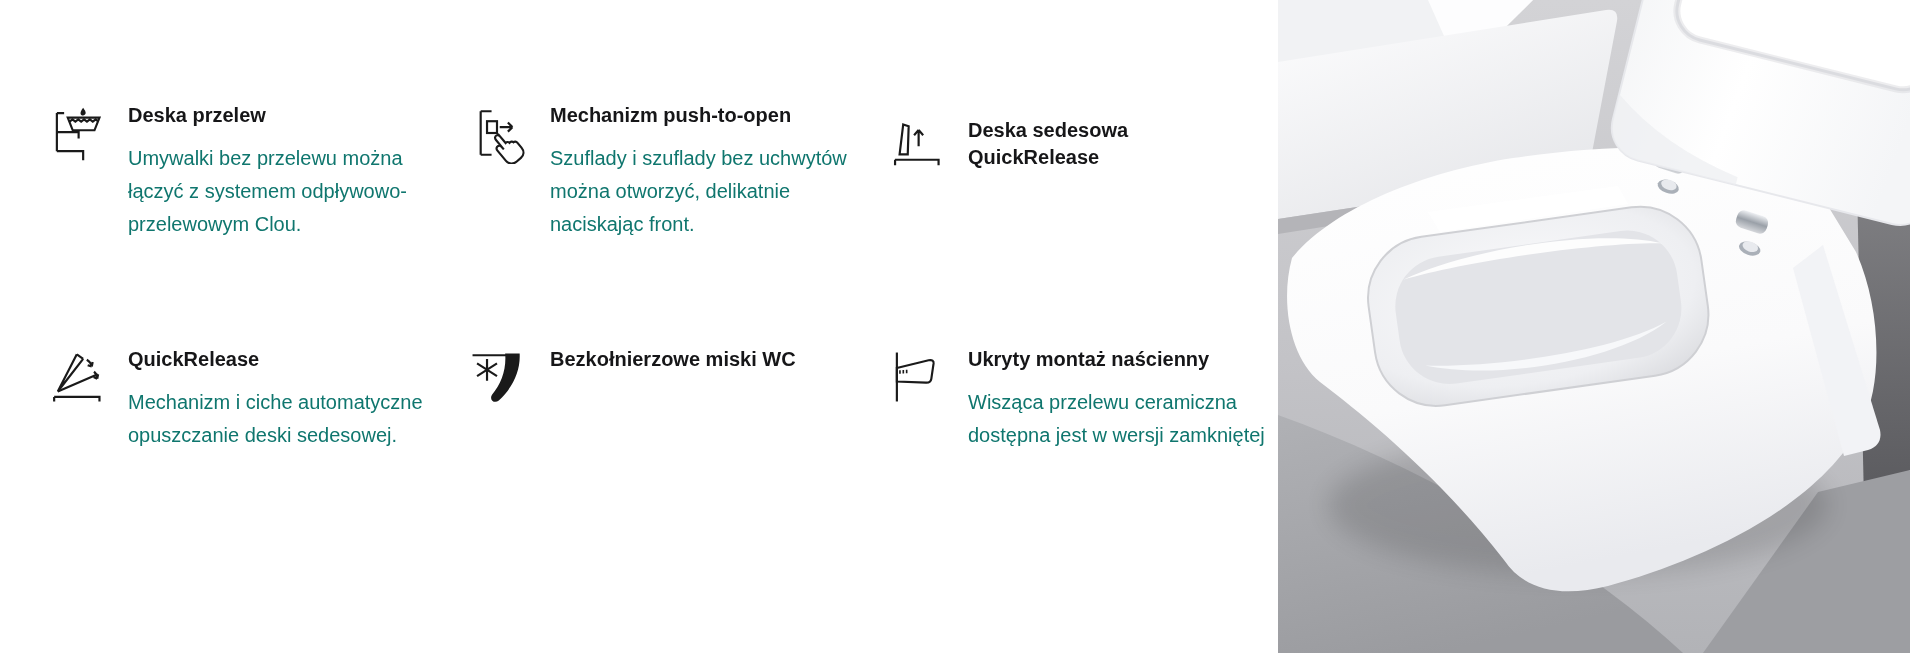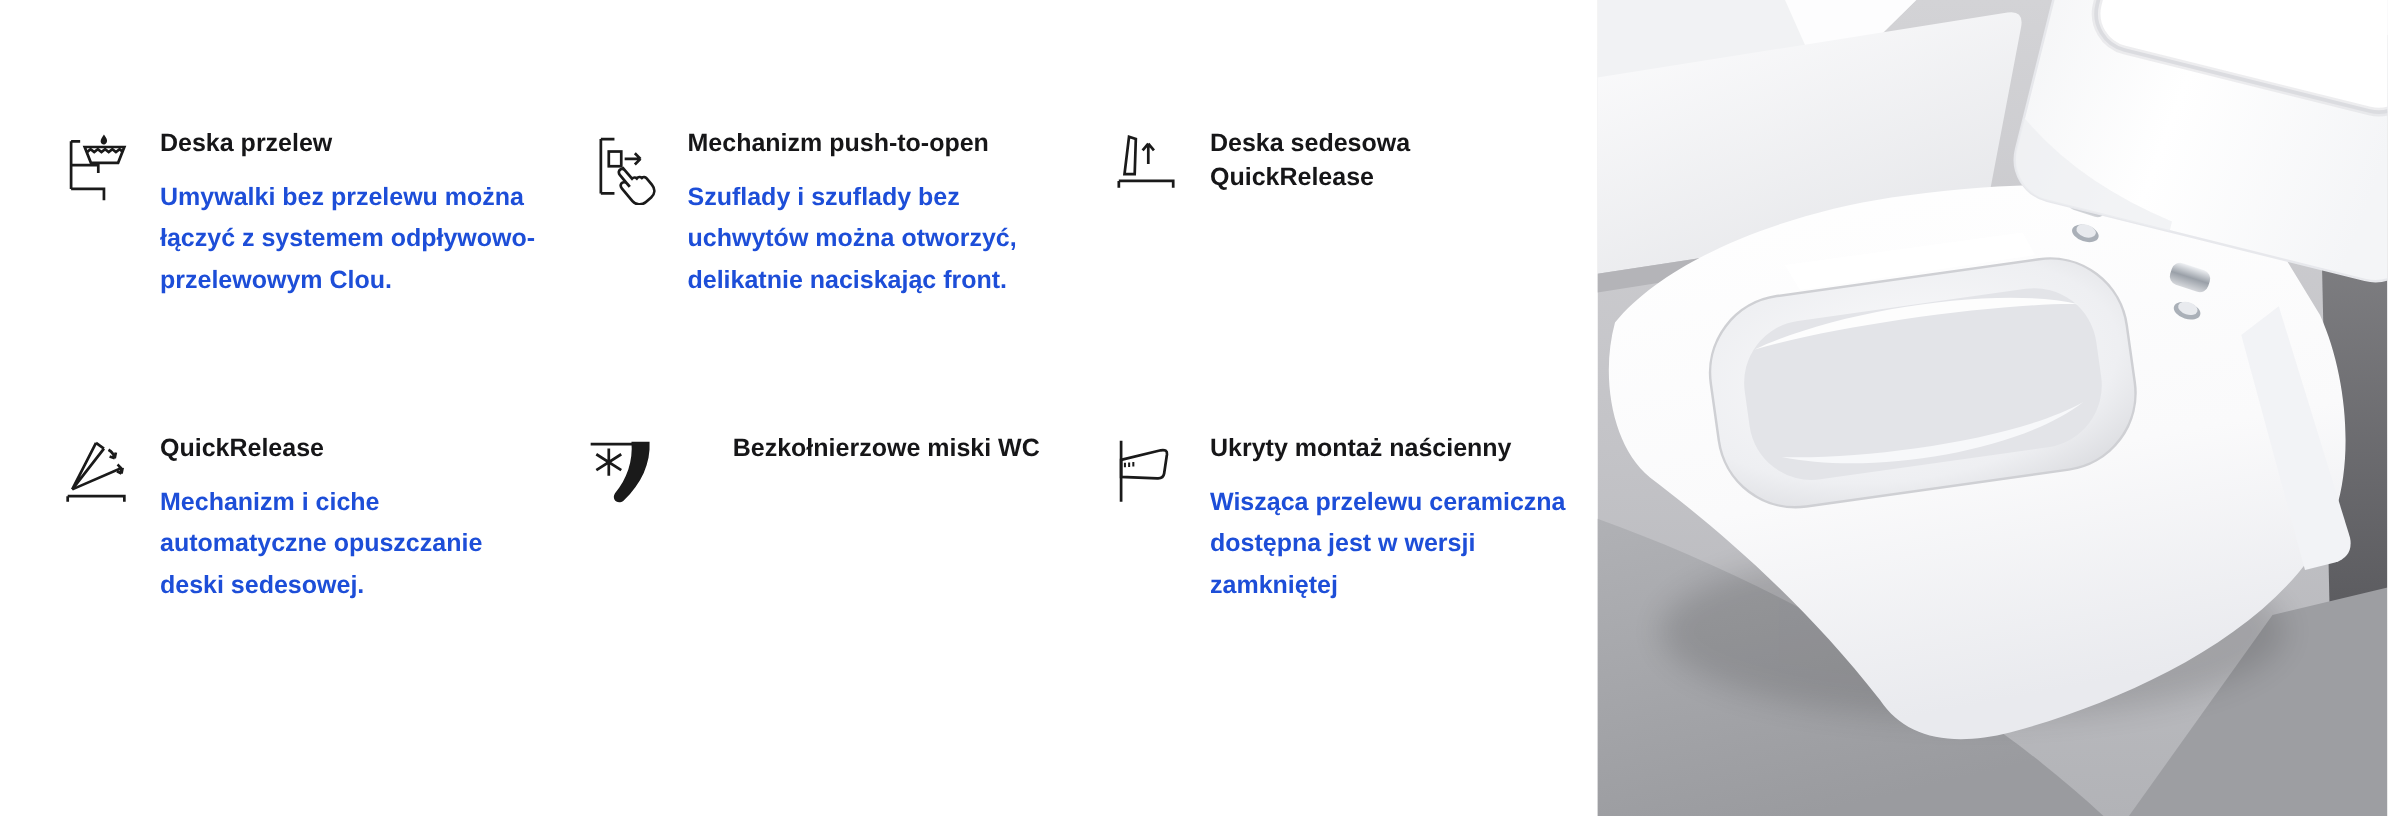--- a/index.html
+++ b/index.html
@@ -11,28 +11,28 @@
   .features{position:absolute;left:0;top:0;width:1278px;height:653px;background:#ffffff;}
   .feature{position:absolute;display:flex;align-items:flex-start;}
   .feature .icon-box{width:58px;height:62px;flex:0 0 58px;margin-right:24px;margin-top:2px;}
   .feature .icon-box svg{width:58px;height:62px;display:block;}
   .feature .txt{padding-top:2px;}
   .feature h3{
     margin:0;font-size:20px;line-height:27px;font-weight:700;
     color:#161618;letter-spacing:0;
   }
   .feature p{
-    margin:13px 0 0 0;font-size:20px;line-height:33px;font-weight:700;
-    color:#1d4ed8;letter-spacing:0;
+    margin:13px 0 0 0;font-size:20px;line-height:33px;font-weight:400;
+    color:#0f766e;letter-spacing:0;
   }
   #f1{left:46px;top:100px;} #f1 .txt{width:312px;}
   #f2{left:468px;top:100px;justify-content:flex-end;} #f2 .txt{width:305px;}
-  #f3{left:886px;top:100px;} #f3 .txt{width:262px;}
+  #f3{left:886px;top:115px;} #f3 .txt{width:262px;}
   #f4{left:46px;top:344px;}  #f4 .txt{width:295px;}
-  #f5{left:468px;top:344px;} #f5 .txt{width:318px;text-align:center;}
+  #f5{left:468px;top:344px;} #f5 .txt{width:318px;}
   #f6{left:886px;top:344px;} #f6 .txt{width:300px;}
   .ic{stroke:#1a1a1a;stroke-width:2.4;fill:none;}
   .icf{fill:#1a1a1a;stroke:none;}
   .photo{position:absolute;left:1278px;top:0;width:632px;height:653px;}
   .photo svg{display:block;}
 </style>
 </head>
 <body>
 
 <div class="features">

